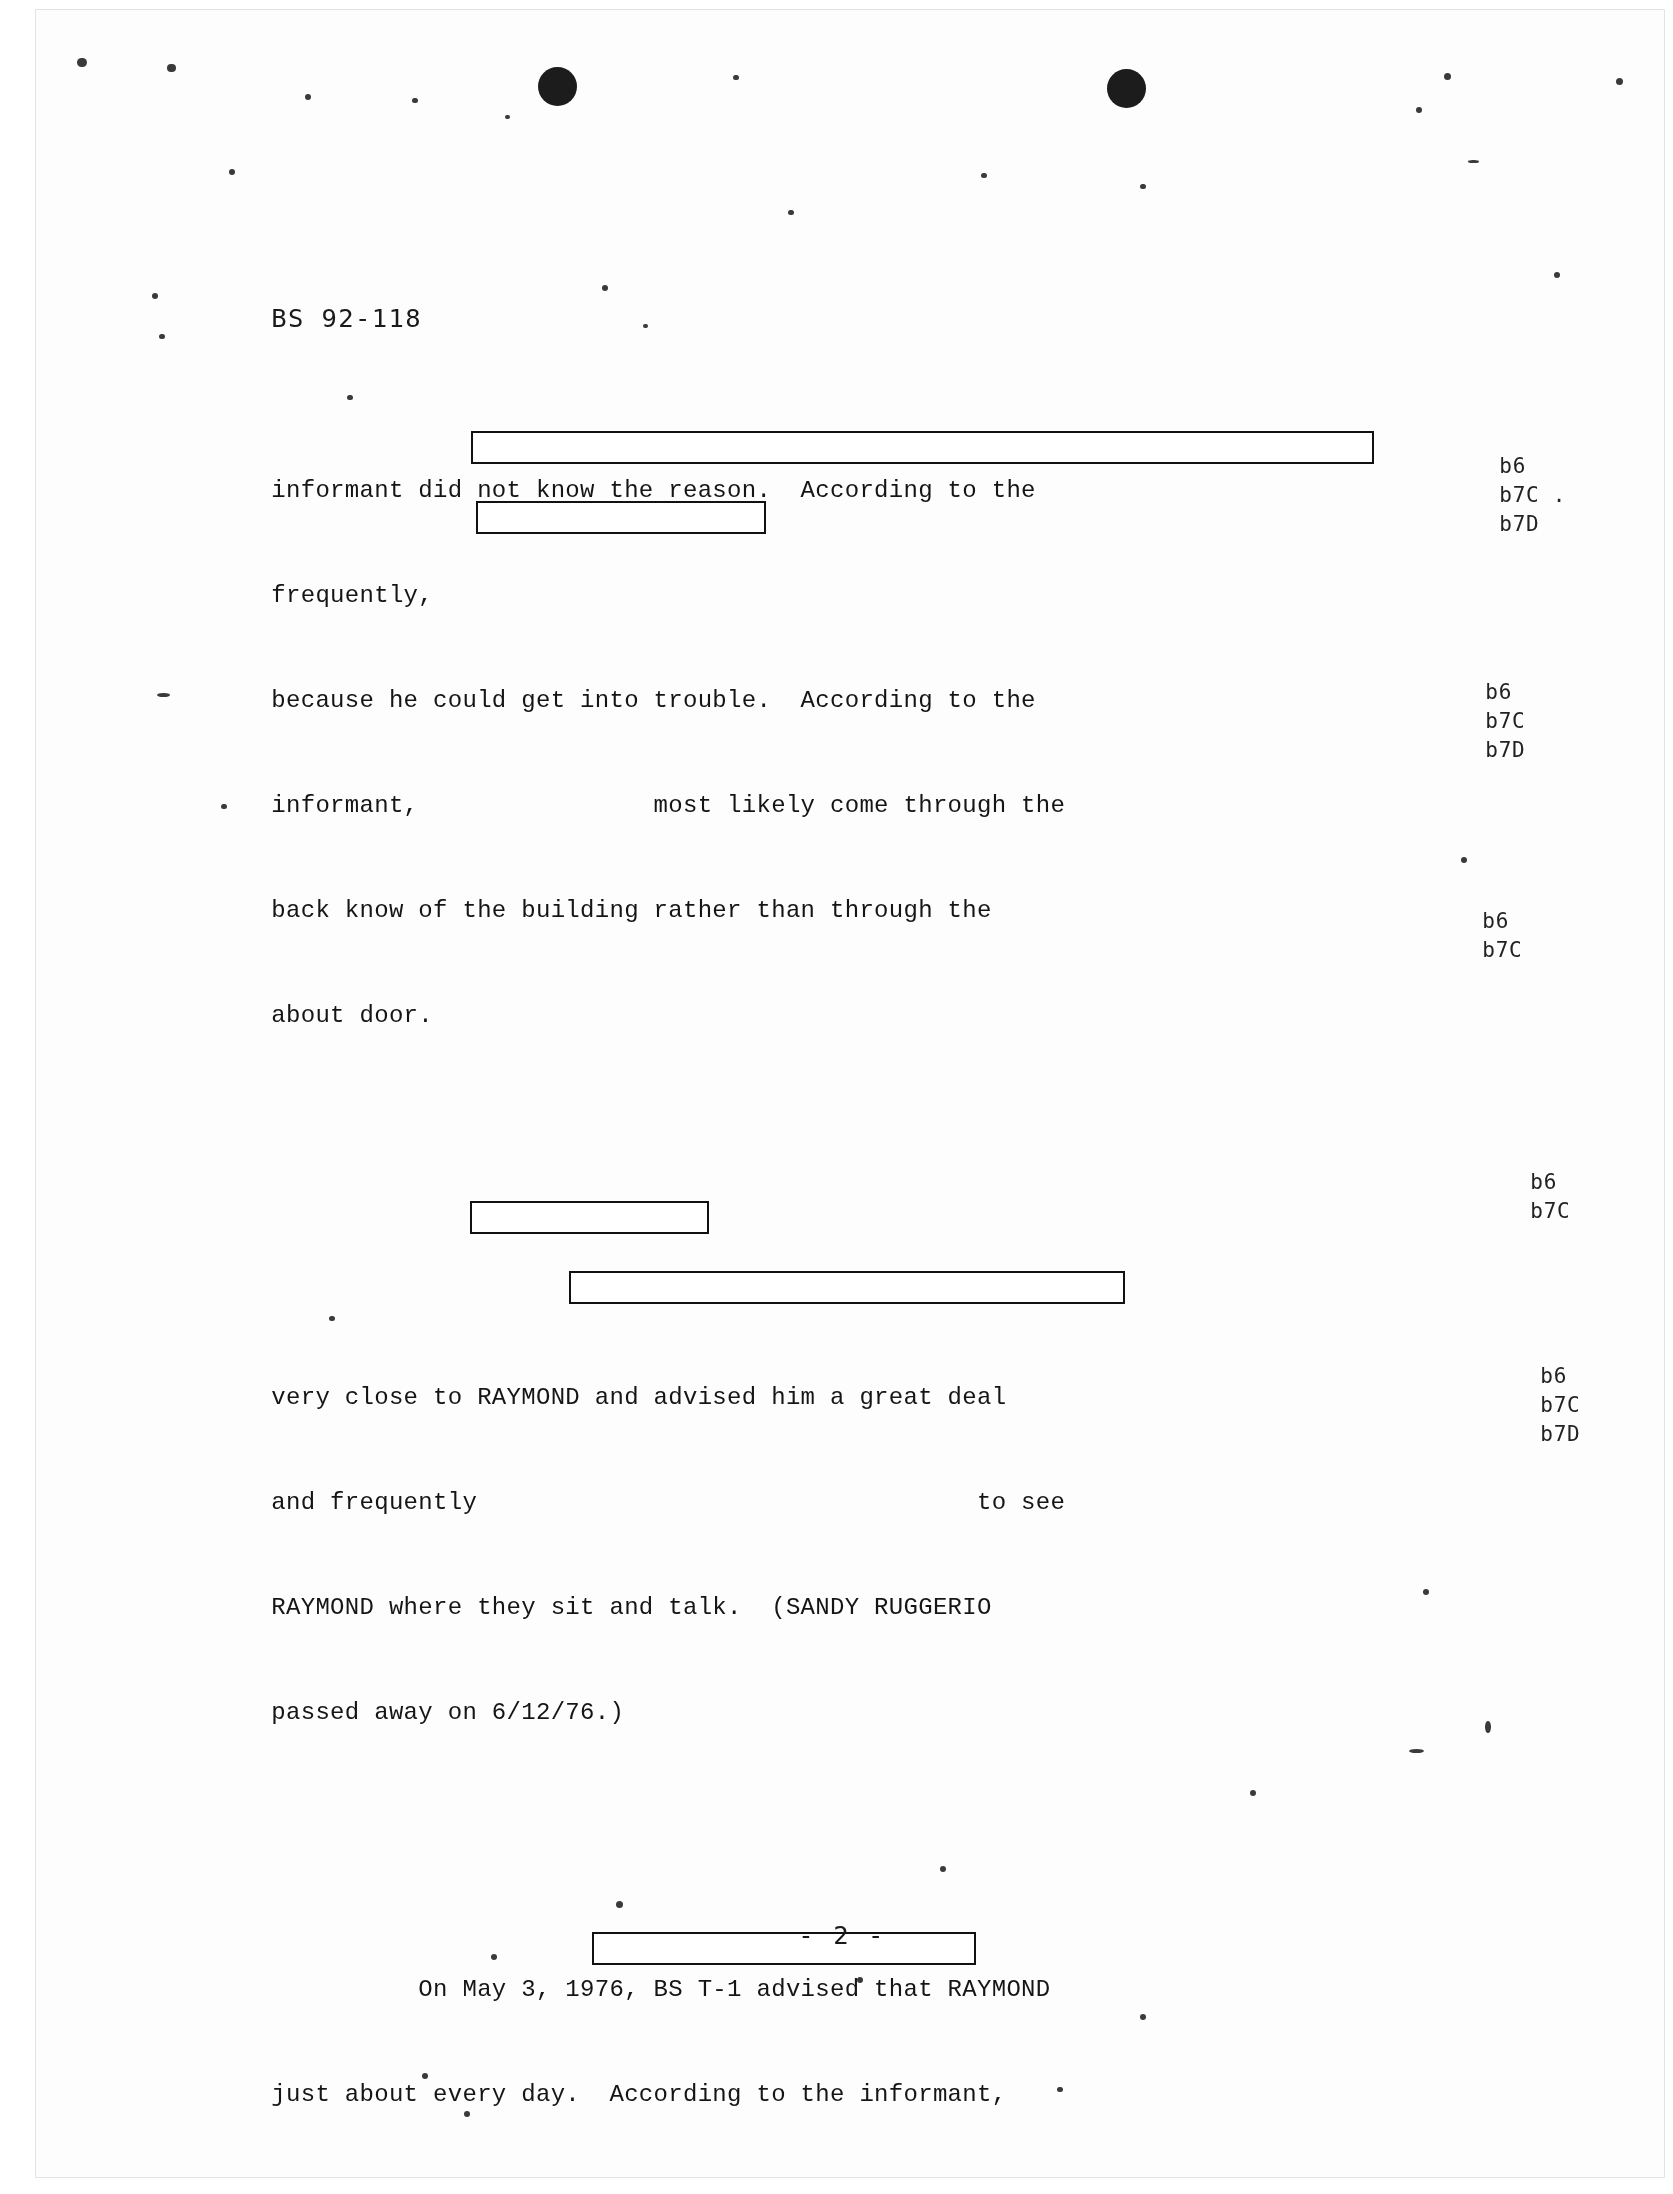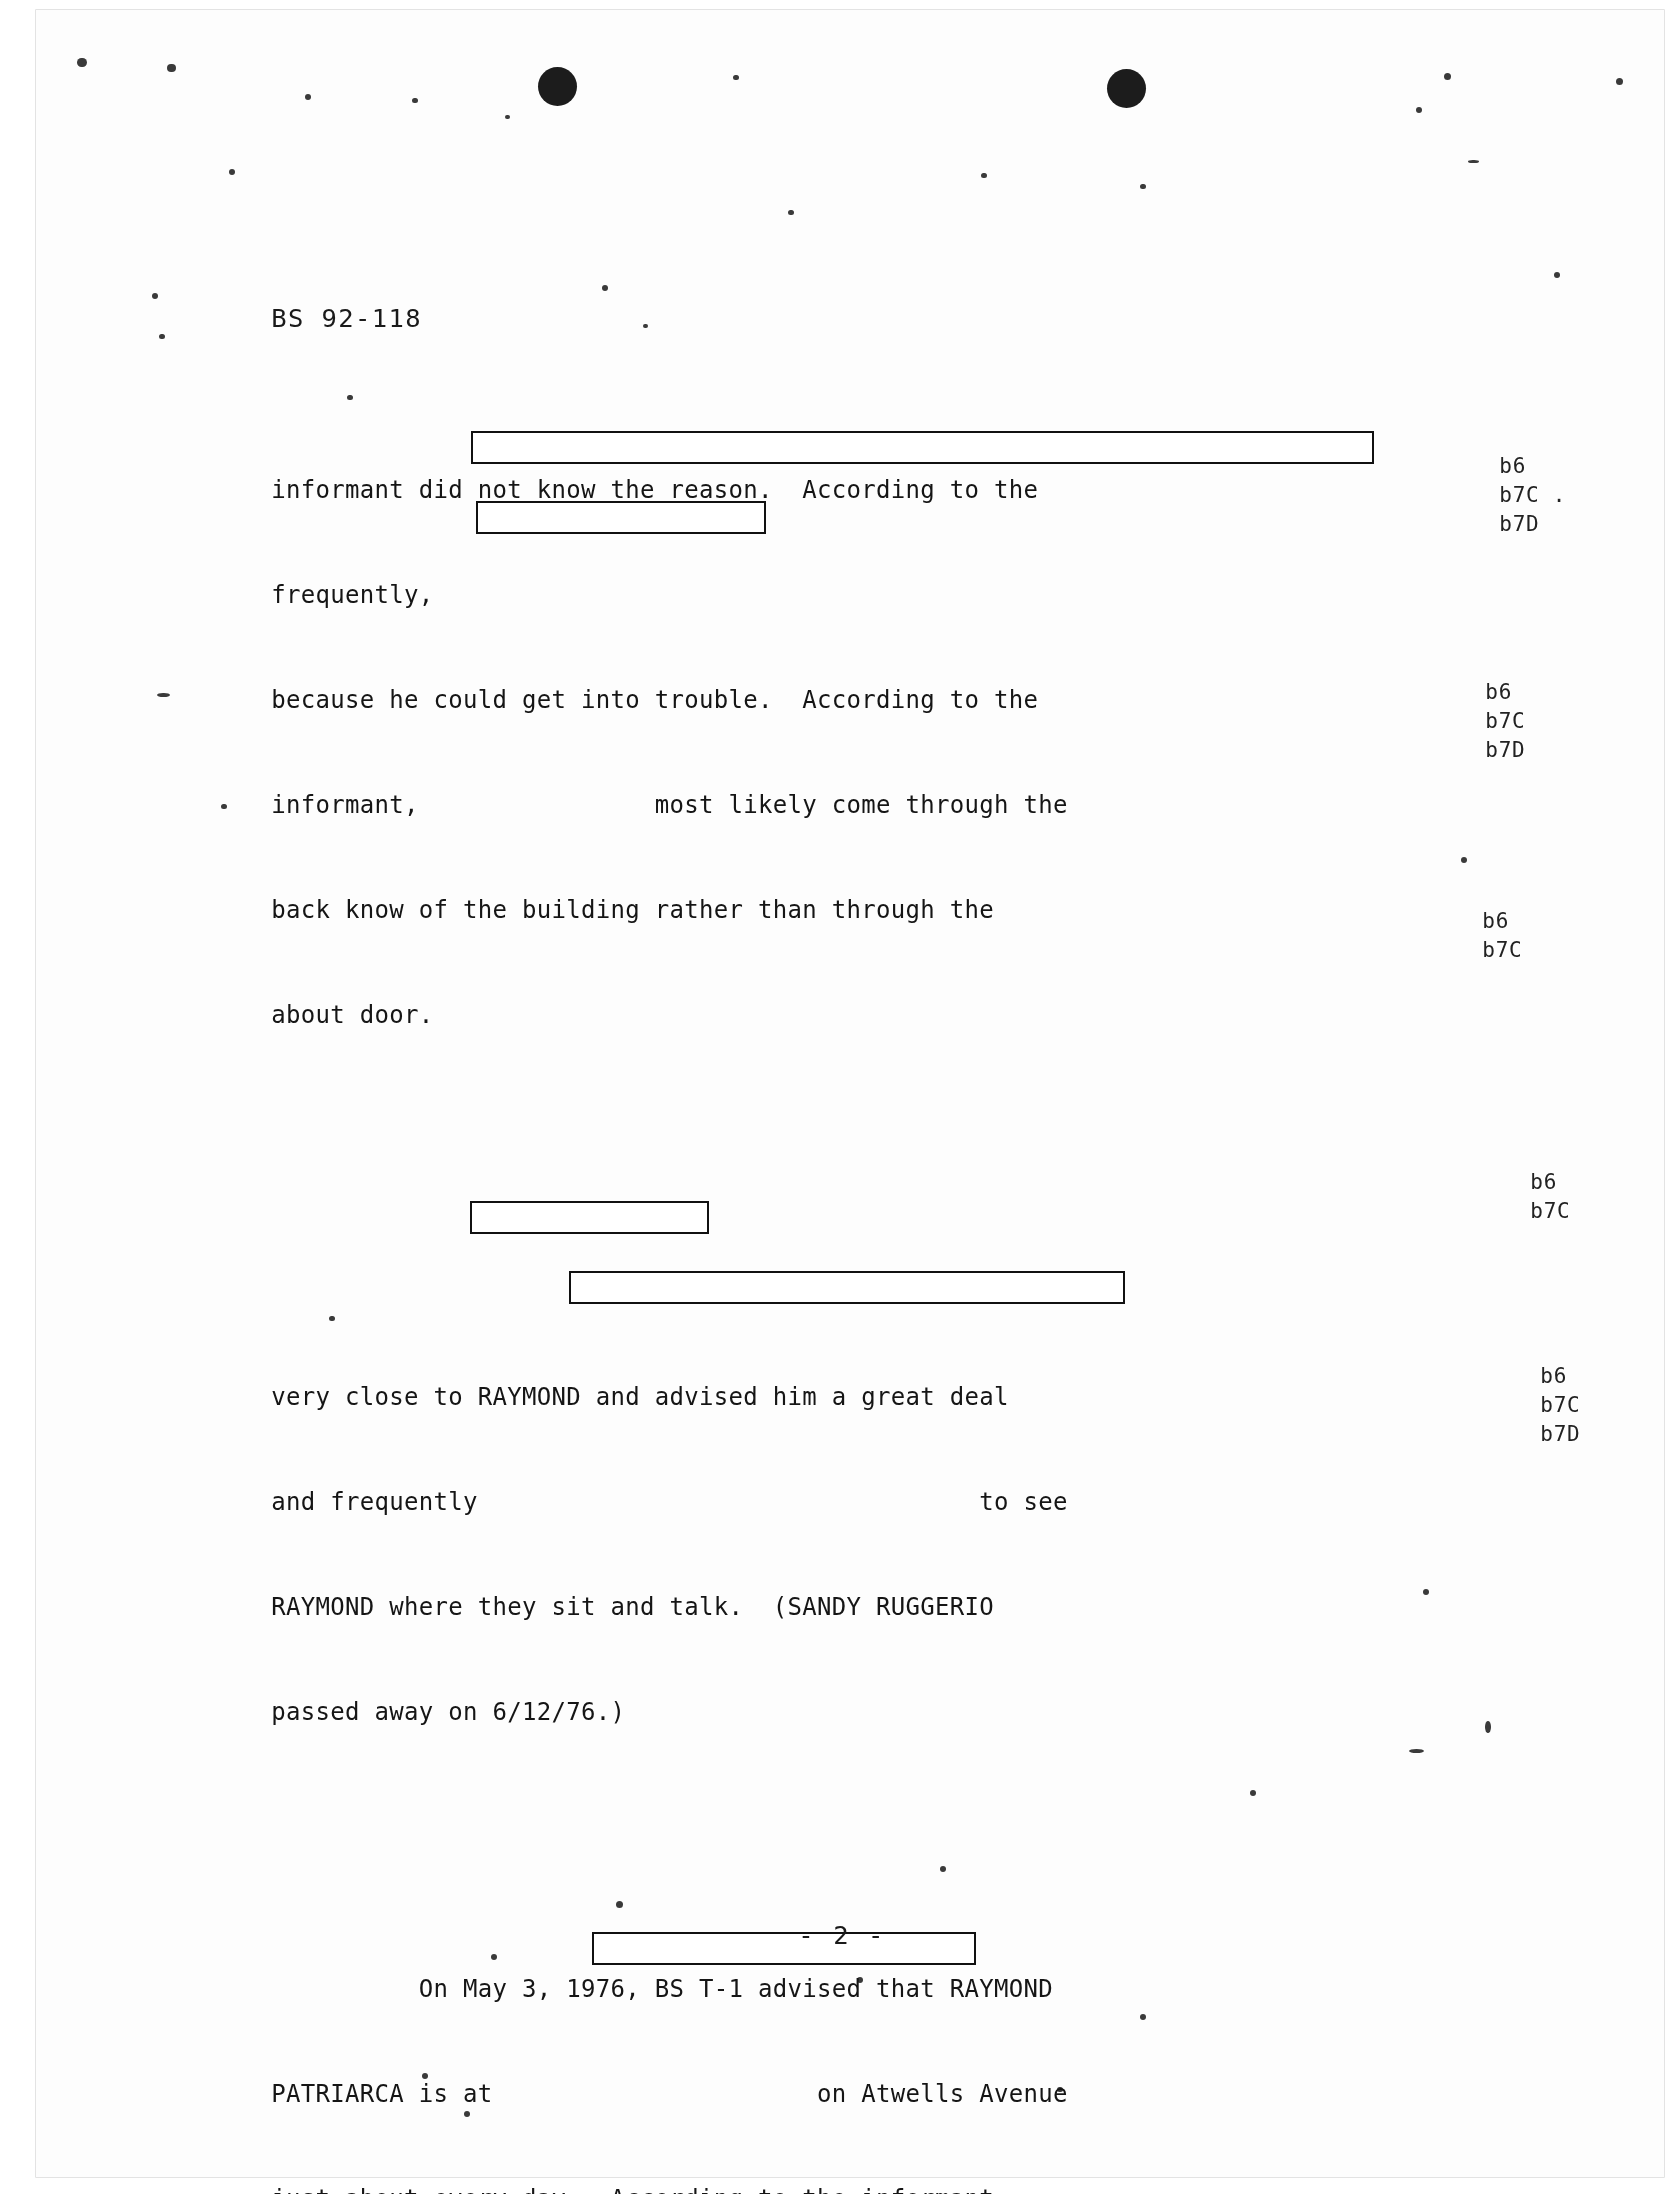--- a/index.html
+++ b/index.html
@@ -61,20 +61,21 @@
     width: 1159px;
     font-size: 24px;
     line-height: 35px;
     color: #151515;
     letter-spacing: 0.3px;
   }
   .para {
     margin: 0 0 32px 0;
     white-space: pre-wrap;
     position: relative;
+    font-family: Liberation Mono, monospace;
   }
   .para .ln { display: block; white-space: pre; position: relative; }
   
   .rabs {
     position: absolute;
     background: #ffffff;
     border: 2.1px solid #111111;
   }
 
   .markers {
@@ -167,21 +168,20 @@
         <span class="ln">very close to RAYMOND and advised him a great deal</span>
         <span class="ln">and frequently                                  to see</span>
         <span class="ln">RAYMOND where they sit and talk.  (SANDY RUGGERIO</span>
         <span class="ln">passed away on 6/12/76.)</span>
         <span class="rabs" style="left:199px; top:-4.1px; width:235px; height:29px;"></span>
         <span class="rabs" style="left:298px; top:66px; width:552px; height:29px;"></span>
       </p>
 
       <p class="para">
         <span class="ln">          On May 3, 1976, BS T-1 advised that RAYMOND</span>
-        <span class="ln">PATRIARCA is at                      on Atwells Avenue</span>
         <span class="ln">just about every day.  According to the informant,</span>
         
         
         
         
         <span class="rabs" style="left:321px; top:30px; width:380px; height:29px;"></span>
       </p>
 
     </div>
 

